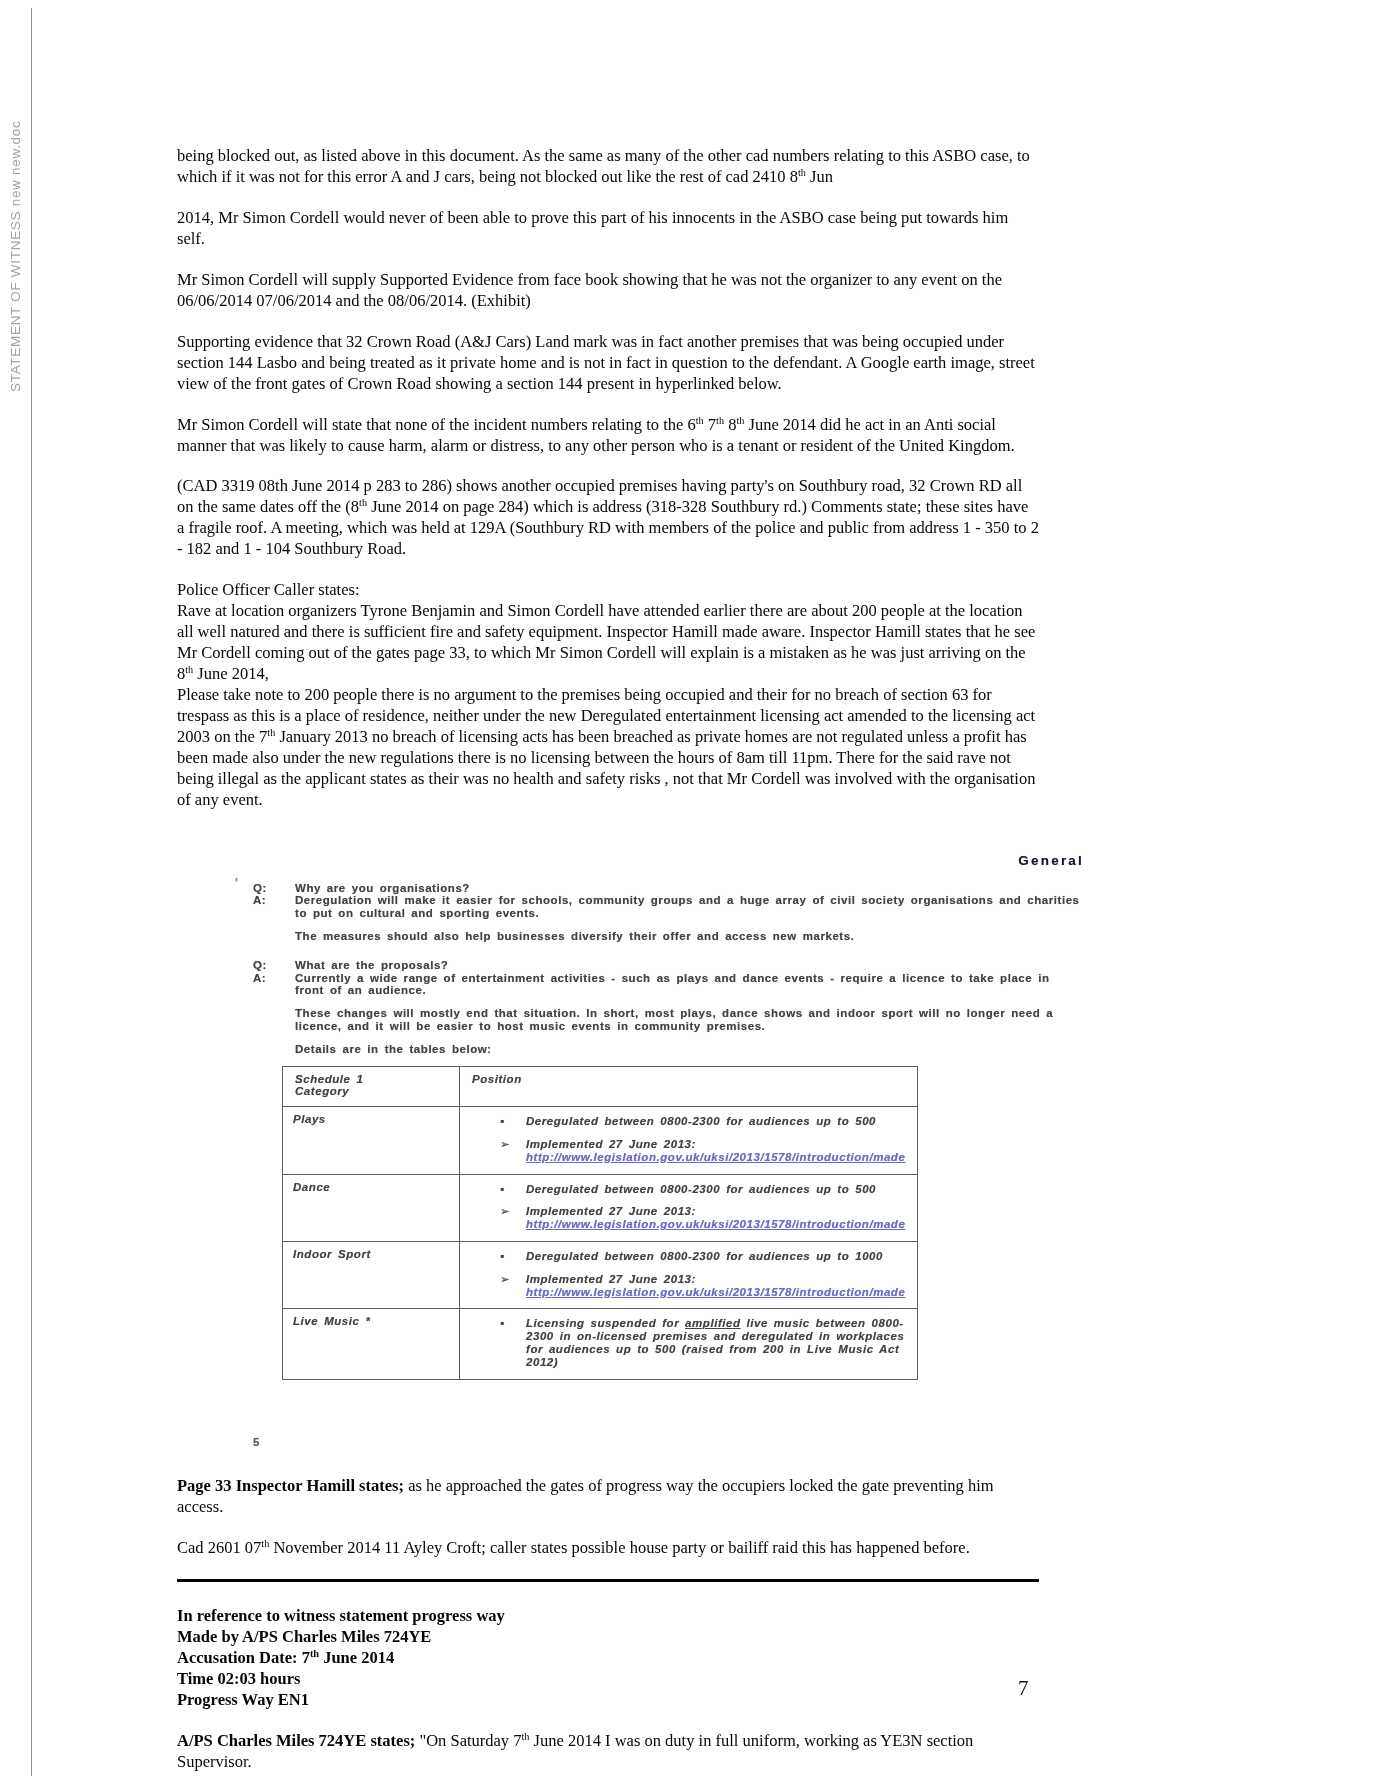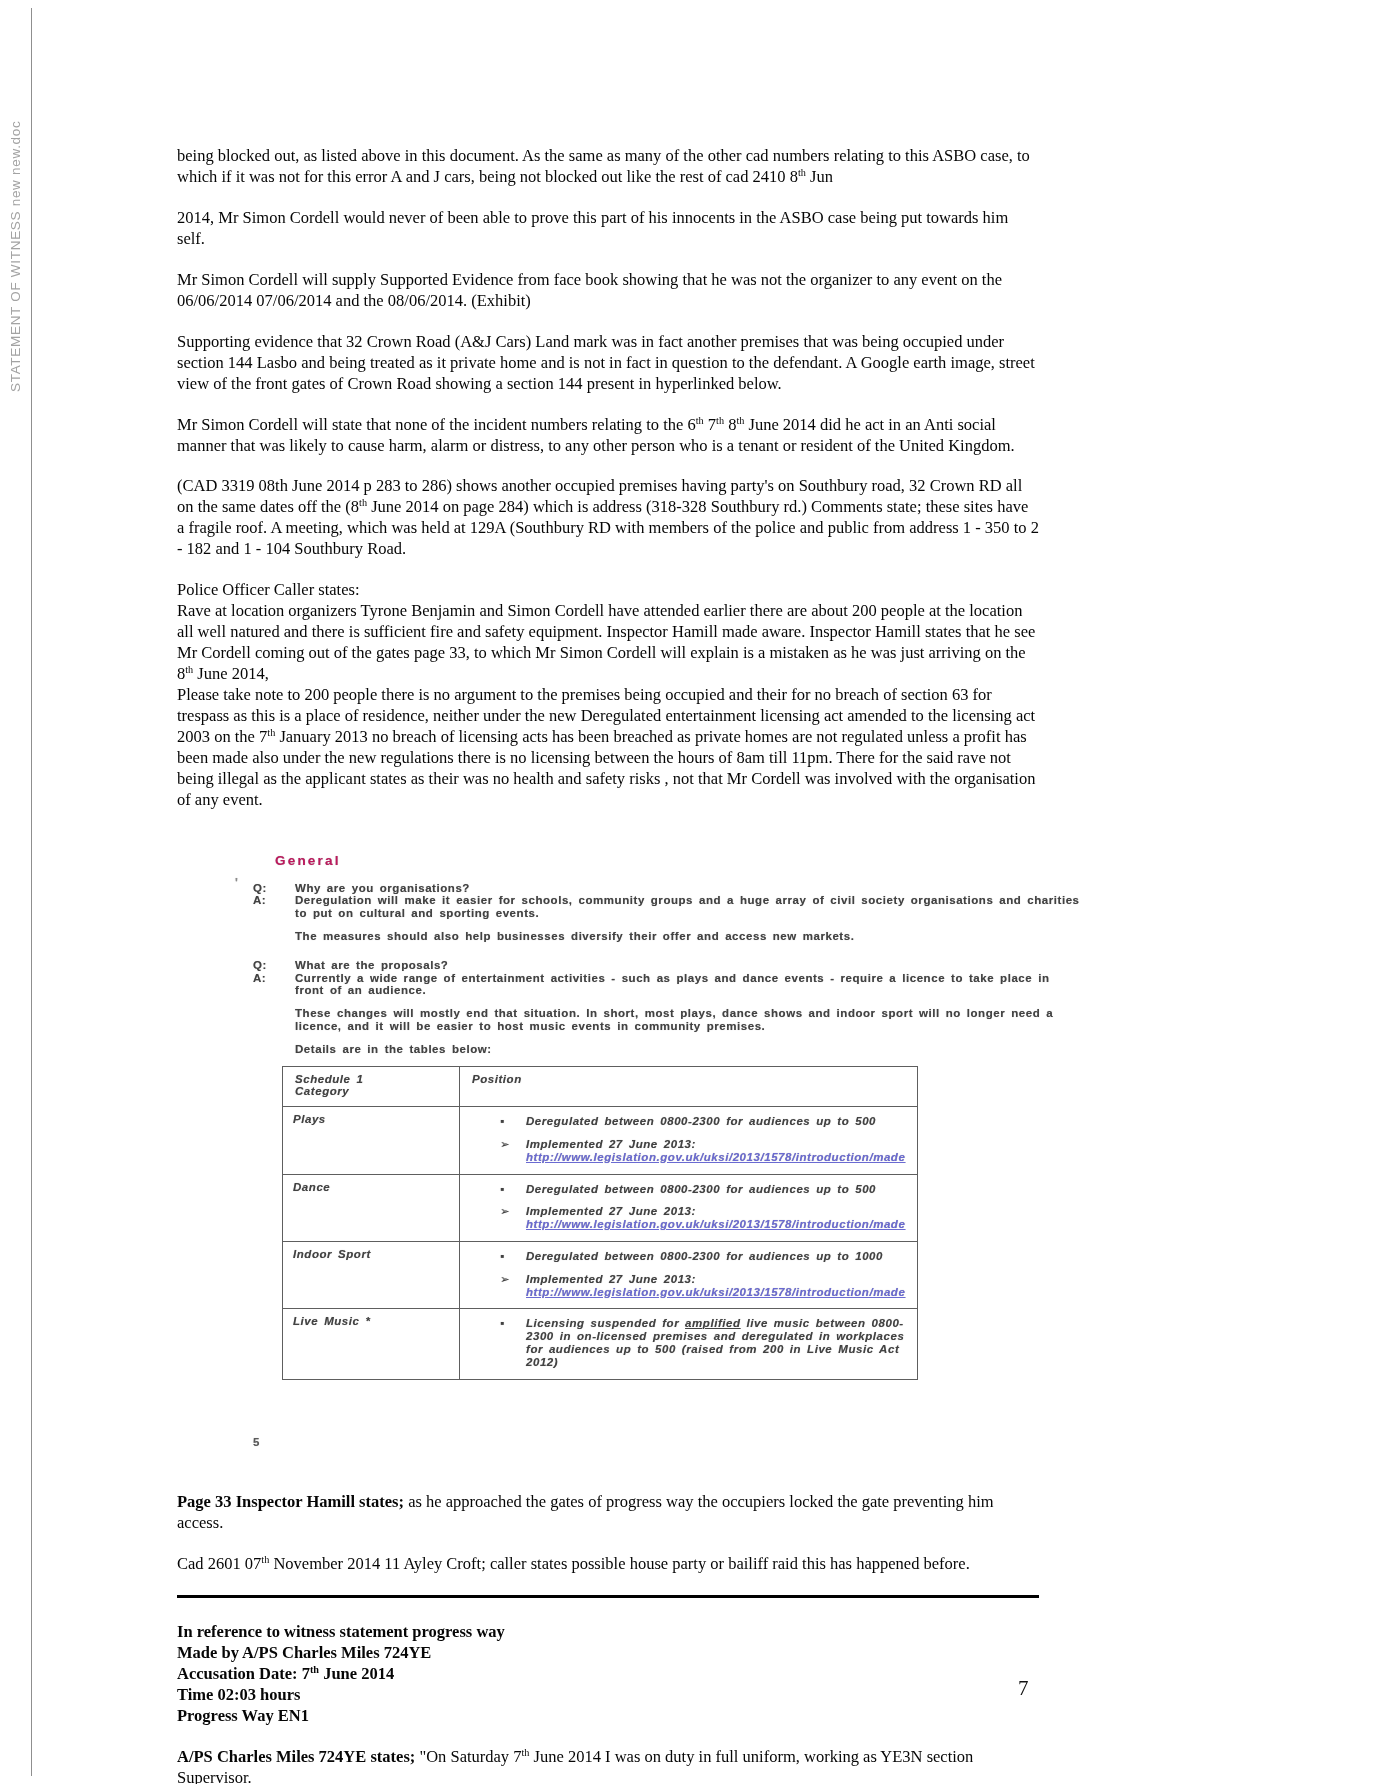--- a/index.html
+++ b/index.html
@@ -15,37 +15,37 @@
   .para{margin:0 0 20px 0;}
   sup{font-size:62%;vertical-align:super;line-height:0;}
   .b{font-weight:bold;}
   .u{text-decoration:underline;}
   
   .scan{position:relative;margin:44px 0 0 62px;width:845px;
         font-family:"Liberation Sans","DejaVu Sans",sans-serif;color:#424242;font-weight:bold;
         font-size:11.5px;line-height:12.8px;letter-spacing:.55px;word-spacing:2.2px;
         text-shadow:0 0 .7px rgba(66,66,66,.5);}
   .scan-mark{position:absolute;left:-4px;top:22px;font-size:12px;color:#8a8a8a;}
-  .scan-heading{margin:0 0 14px 36px;font-size:13.5px;letter-spacing:2.2px;color:#be185d;}
+  .scan-heading{margin:0 0 14px 36px;font-size:13.5px;letter-spacing:2.2px;color:#0f172a;text-align:right;}
   .qa-list{padding-left:14px;}
   .qa-row{display:grid;grid-template-columns:42px 1fr;}
   .qa-row.q{margin-top:16px;}
   .qa-list > .qa-row.q:first-child{margin-top:0;}
   .qa-row.cont{margin-top:10px;}
   .scan-table{border-collapse:collapse;margin:10px 0 0 43px;width:636px;font-style:italic;table-layout:fixed;}
   .scan-table th,.scan-table td{border:1.4px solid #5e5e5e;vertical-align:top;text-align:left;
         padding:6px 8px 8px 10px;font-weight:bold;}
   .scan-table th{white-space:pre-line;padding-left:12px;}
   .scan-table th:first-child,.scan-table td.cat{width:156px;}
   .pos-item{display:flex;padding-left:30px;margin:2px 0 10px 0;}
   .pos-item:last-child{margin-bottom:2px;}
   .pos-item .glyph{flex:0 0 26px;}
   .lnk{color:var(--link,#6a6ad2);text-decoration:underline;word-break:break-all;}
   .scan-pageno{margin:56px 0 0 14px;font-size:11.5px;color:#5a5a5a;}
-  #bottom-paras{margin-top:44px;font-family:Liberation Serif, serif;}
+  #bottom-paras{margin-top:28px;font-family:Liberation Serif, serif;}
   .divider{border:none;border-top:3px solid #000;margin:14px 0 24px 0;}
   .page-number{position:absolute;left:1018px;top:1676px;font-size:21px;color:#111;}
 </style>
 </head>
 <body>
 
 <div class="page">
   <div class="side-rule"></div>
   <div class="side-label">STATEMENT OF WITNESS new new.doc</div>
 

